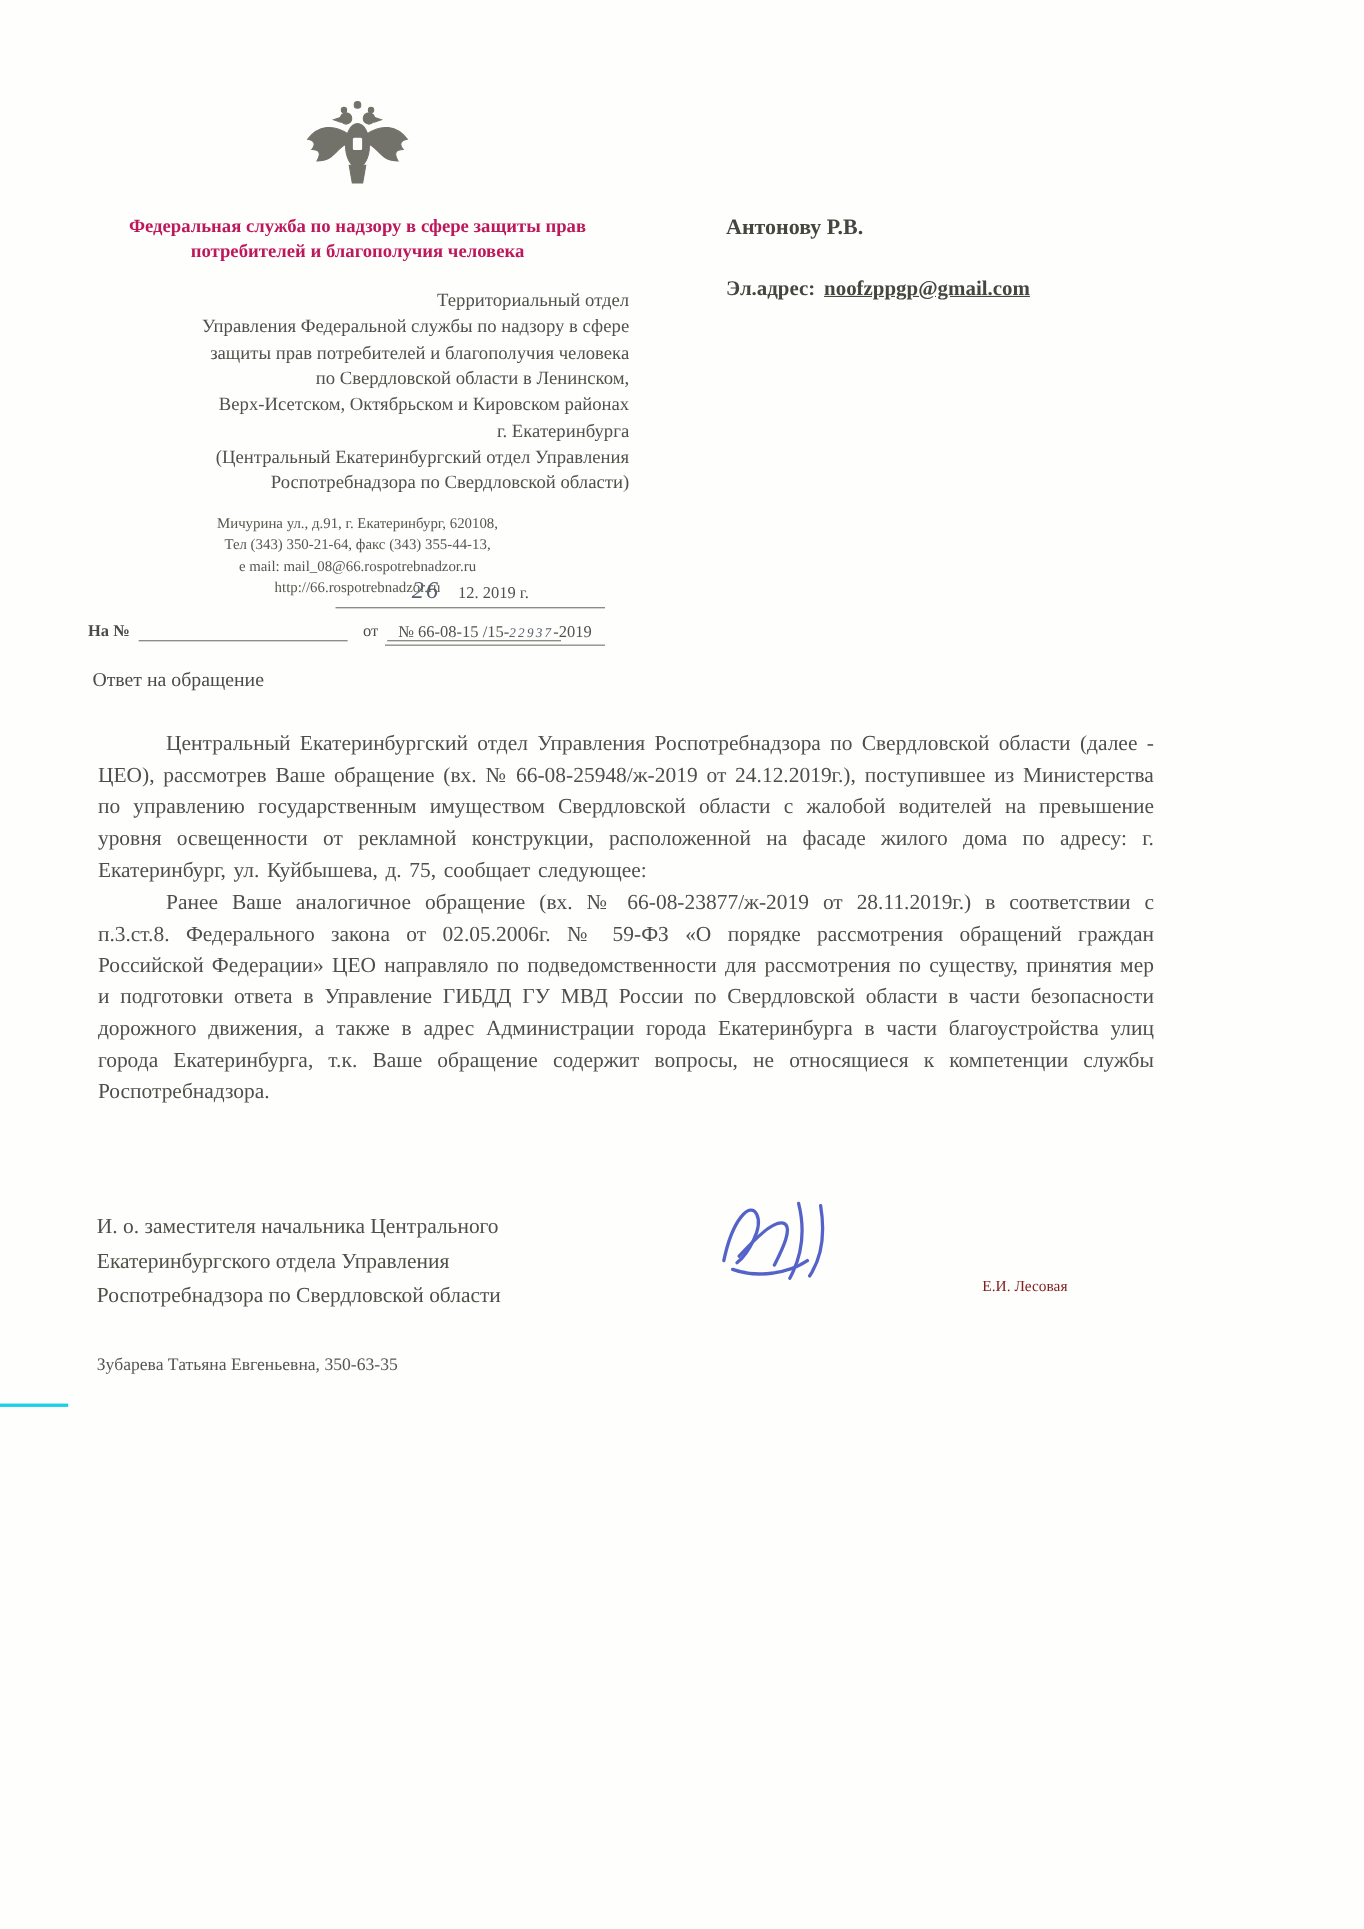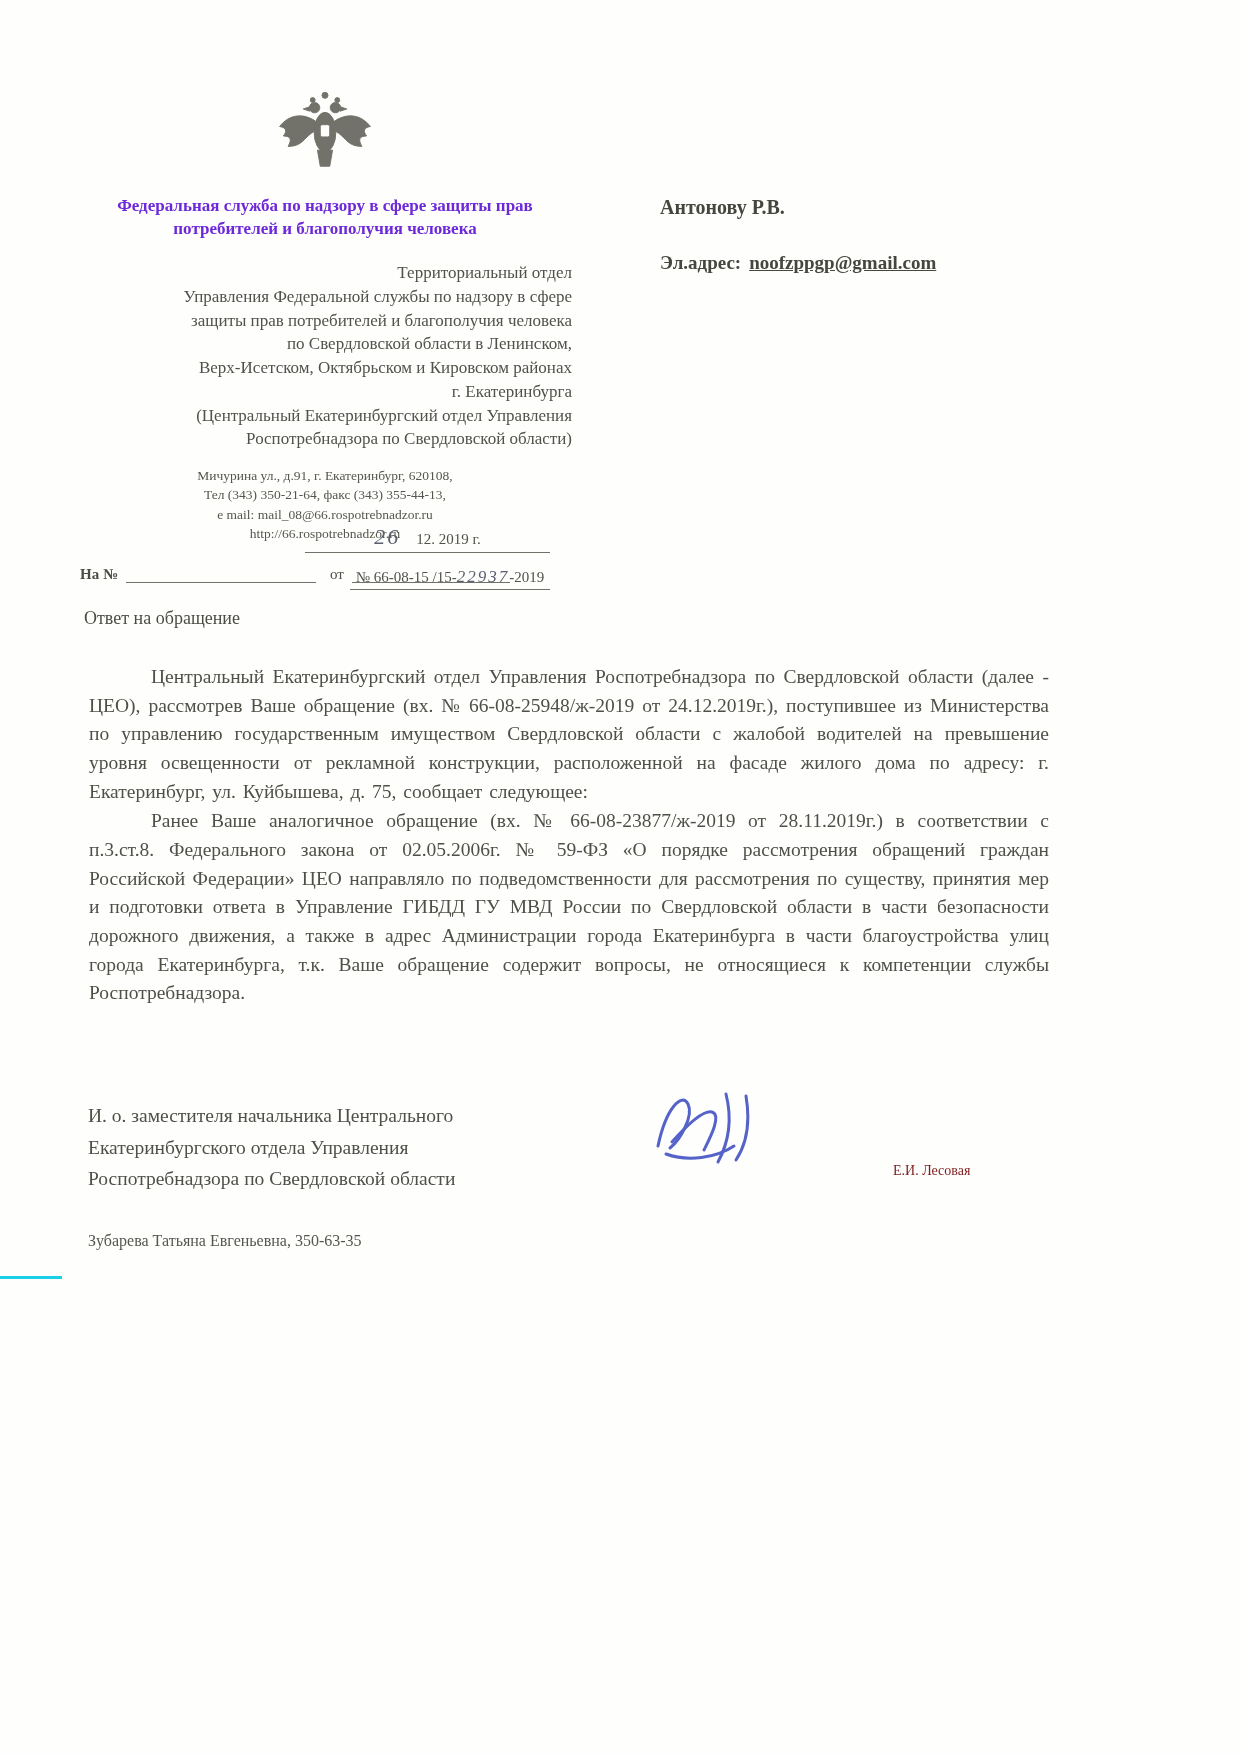--- a/index.html
+++ b/index.html
@@ -11,32 +11,32 @@
     background:#fefefd;
     font-family:"Liberation Serif", serif;
     color:#50524a;
     overflow:hidden;
   }
   .pre { white-space:pre-line; }
 
   
   .header-left { position:absolute; left:78px; top:88px; width:494px; text-align:center; }
   .emblem { width:104px; height:96px; margin:0 auto 10px auto; display:block; }
-  .agency { font-weight:bold; font-size:17px; line-height:1.38; color:#6d28d9; }
+  .agency { font-weight:bold; font-size:17px; line-height:1.38; color:#be185d; }
   .dept { margin-top:20px; font-size:17px; line-height:1.4;text-align:right; }
   .contacts { margin-top:15px; font-size:13.5px; line-height:1.42; color:#55574e; }
 
   
   .date-row { position:absolute; left:80px; top:524px; width:470px; display:flex; gap:14px; font-size:15px; align-items:flex-end;flex-direction:column; }
   .ufield { border-bottom:1.5px solid #70726a; text-align:center; padding-bottom:2px; }
   .ufield.f1 { width:245px; }
   .ufield.f2 { width:200px; white-space:nowrap; }
   .hand { font-style:italic; color:#5a5f6e; letter-spacing:2px; }
   .hand.day { font-size:22px; margin-right:16px; }
-  .hand.num { font-size:17px; }
+  .hand.num { font-size:12px; }
 
   .na-row { position:absolute; left:80px; top:566px; display:flex; align-items:flex-end; font-size:15px; font-weight:bold; color:#4b4d44; }
   .blank { display:inline-block; border-bottom:1.5px solid #70726a; height:16px; }
   .blank.b1 { width:190px; margin-left:8px; }
   .blank.b2 { width:158px; margin-left:8px; }
   .na-ot { margin-left:14px; font-weight:normal; }
 
   .subject { position:absolute; left:84px; top:608px; font-size:18px; color:#4b4d44; }
 
   

